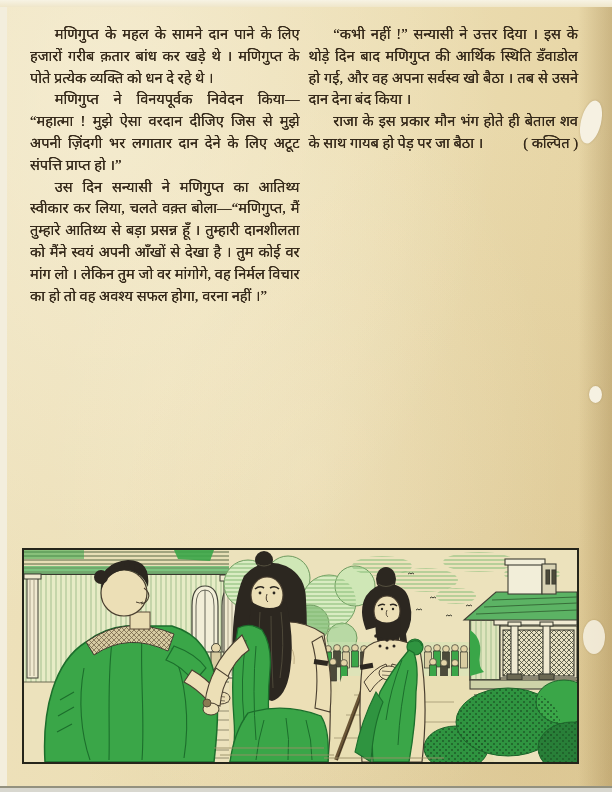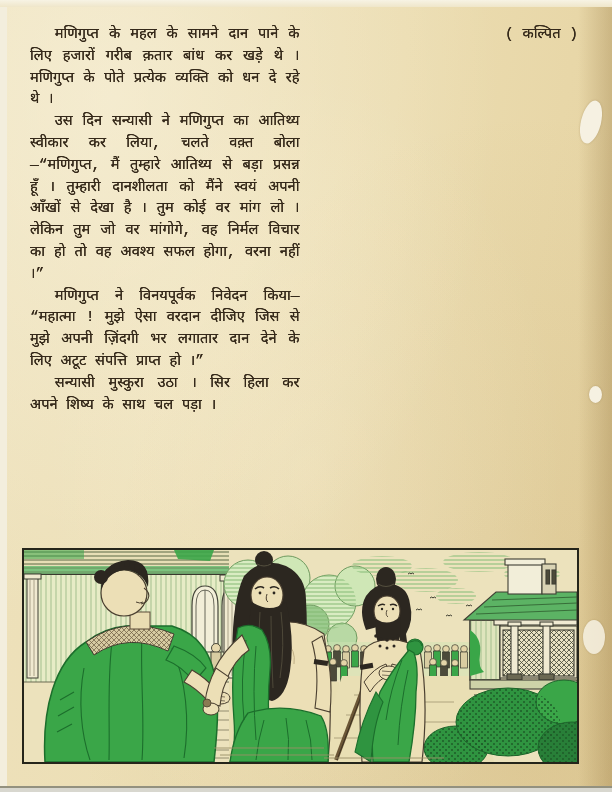--- a/index.html
+++ b/index.html
@@ -20,44 +20,45 @@
   .edge-left { position:absolute; left:0; top:0; width:7px; height:100%; background:#f3eedd; }
   .edge-top  { position:absolute; left:0; top:0; width:100%; height:7px;
     background:linear-gradient(#f7f3e4,#efe6ca); }
   .edge-bottom { position:absolute; left:0; bottom:0; width:100%; height:6px;
     background:#d8d7cf; border-top:2px solid #93917f; box-sizing:border-box; }
   .blemish { position:absolute; background:#f6f1e2; border-radius:50%; box-shadow:0 0 2px rgba(120,95,45,.35); }
   .b1 { left:581px; top:100px; width:20px; height:44px; transform:rotate(14deg); }
   .b2 { left:589px; top:386px; width:13px; height:17px; }
   .b3 { left:583px; top:620px; width:22px; height:34px; opacity:.85; }
 
-  .columns { position:absolute; left:30px; top:24px; width:548px; display:flex; gap:9px;font-family:Liberation Mono, monospace; }
+  .columns { position:absolute; left:30px; top:24px; width:548px; display:flex; gap:9px; }
   .col { width:270px; font-size:14.6px; line-height:21.8px; text-align:justify;
     color:#35291a; text-shadow:0 0 .4px #35291a; }
   .col p { margin:0; text-indent:1.7em; }
   .attribution { float:right; text-indent:0; }
 
   .illustration { position:absolute; left:22px; top:548px; width:553px; height:212px;
     border:2px solid #25251a; background:#ece2bc; }
   .illustration svg { display:block; }
 </style>
 </head>
 <body>
 
 <div class="page">
 
   <div class="columns">
     <div class="col">
       <p>मणिगुप्त के महल के सामने दान पाने के लिए हजारों गरीब क़तार बांध कर खड़े थे ।  मणिगुप्त के पोते प्रत्येक व्यक्ति को धन दे रहे थे ।</p>
+      <p>मणिगुप्त ने विनयपूर्वक निवेदन किया— “महात्मा !  मुझे ऐसा वरदान दीजिए जिस से मुझे अपनी ज़िंदगी भर लगातार दान देने के लिए अटूट संपत्ति प्राप्त हो ।”</p>
       <p>उस दिन सन्यासी ने मणिगुप्त का आतिथ्य स्वीकार कर लिया, चलते वक़्त बोला—“मणिगुप्त, मैं तुम्हारे आतिथ्य से बड़ा प्रसन्न हूँ ।  तुम्हारी दानशीलता को मैंने स्वयं अपनी आँखों से देखा है ।  तुम कोई वर मांग लो ।  लेकिन तुम जो वर मांगोगे, वह निर्मल विचार का हो तो वह अवश्य सफल होगा, वरना नहीं ।”</p>
-      <p>मणिगुप्त ने विनयपूर्वक निवेदन किया— “महात्मा !  मुझे ऐसा वरदान दीजिए जिस से मुझे अपनी ज़िंदगी भर लगातार दान देने के लिए अटूट संपत्ति प्राप्त हो ।”</p>
-      <p>सन्यासी मुस्कुरा उठा ।  सिर हिला कर अपने शिष्य के साथ चल पड़ा ।</p>
     </div>
     <div class="col">
+      <p>“कभी नहीं !” सन्यासी ने उत्तर दिया ।  इस के थोड़े दिन बाद मणिगुप्त की आर्थिक स्थिति डँवाडोल हो गई, और वह अपना सर्वस्व खो बैठा ।  तब से उसने दान देना बंद किया ।</p>
       <p>
+        <span>राजा के इस प्रकार मौन भंग होते ही बेताल शव के साथ गायब हो पेड़ पर जा बैठा ।</span>
         <span class="attribution">( कल्पित )</span>
       </p>
     </div>
   </div>
 
   <div class="illustration">
     <svg width="553" height="212" viewBox="0 0 553 212">
       <defs>
         <pattern id="hRoof" width="6" height="4" patternUnits="userSpaceOnUse">
           <path d="M0 2 H6" stroke="#5c6a46" stroke-width="1"></path>

